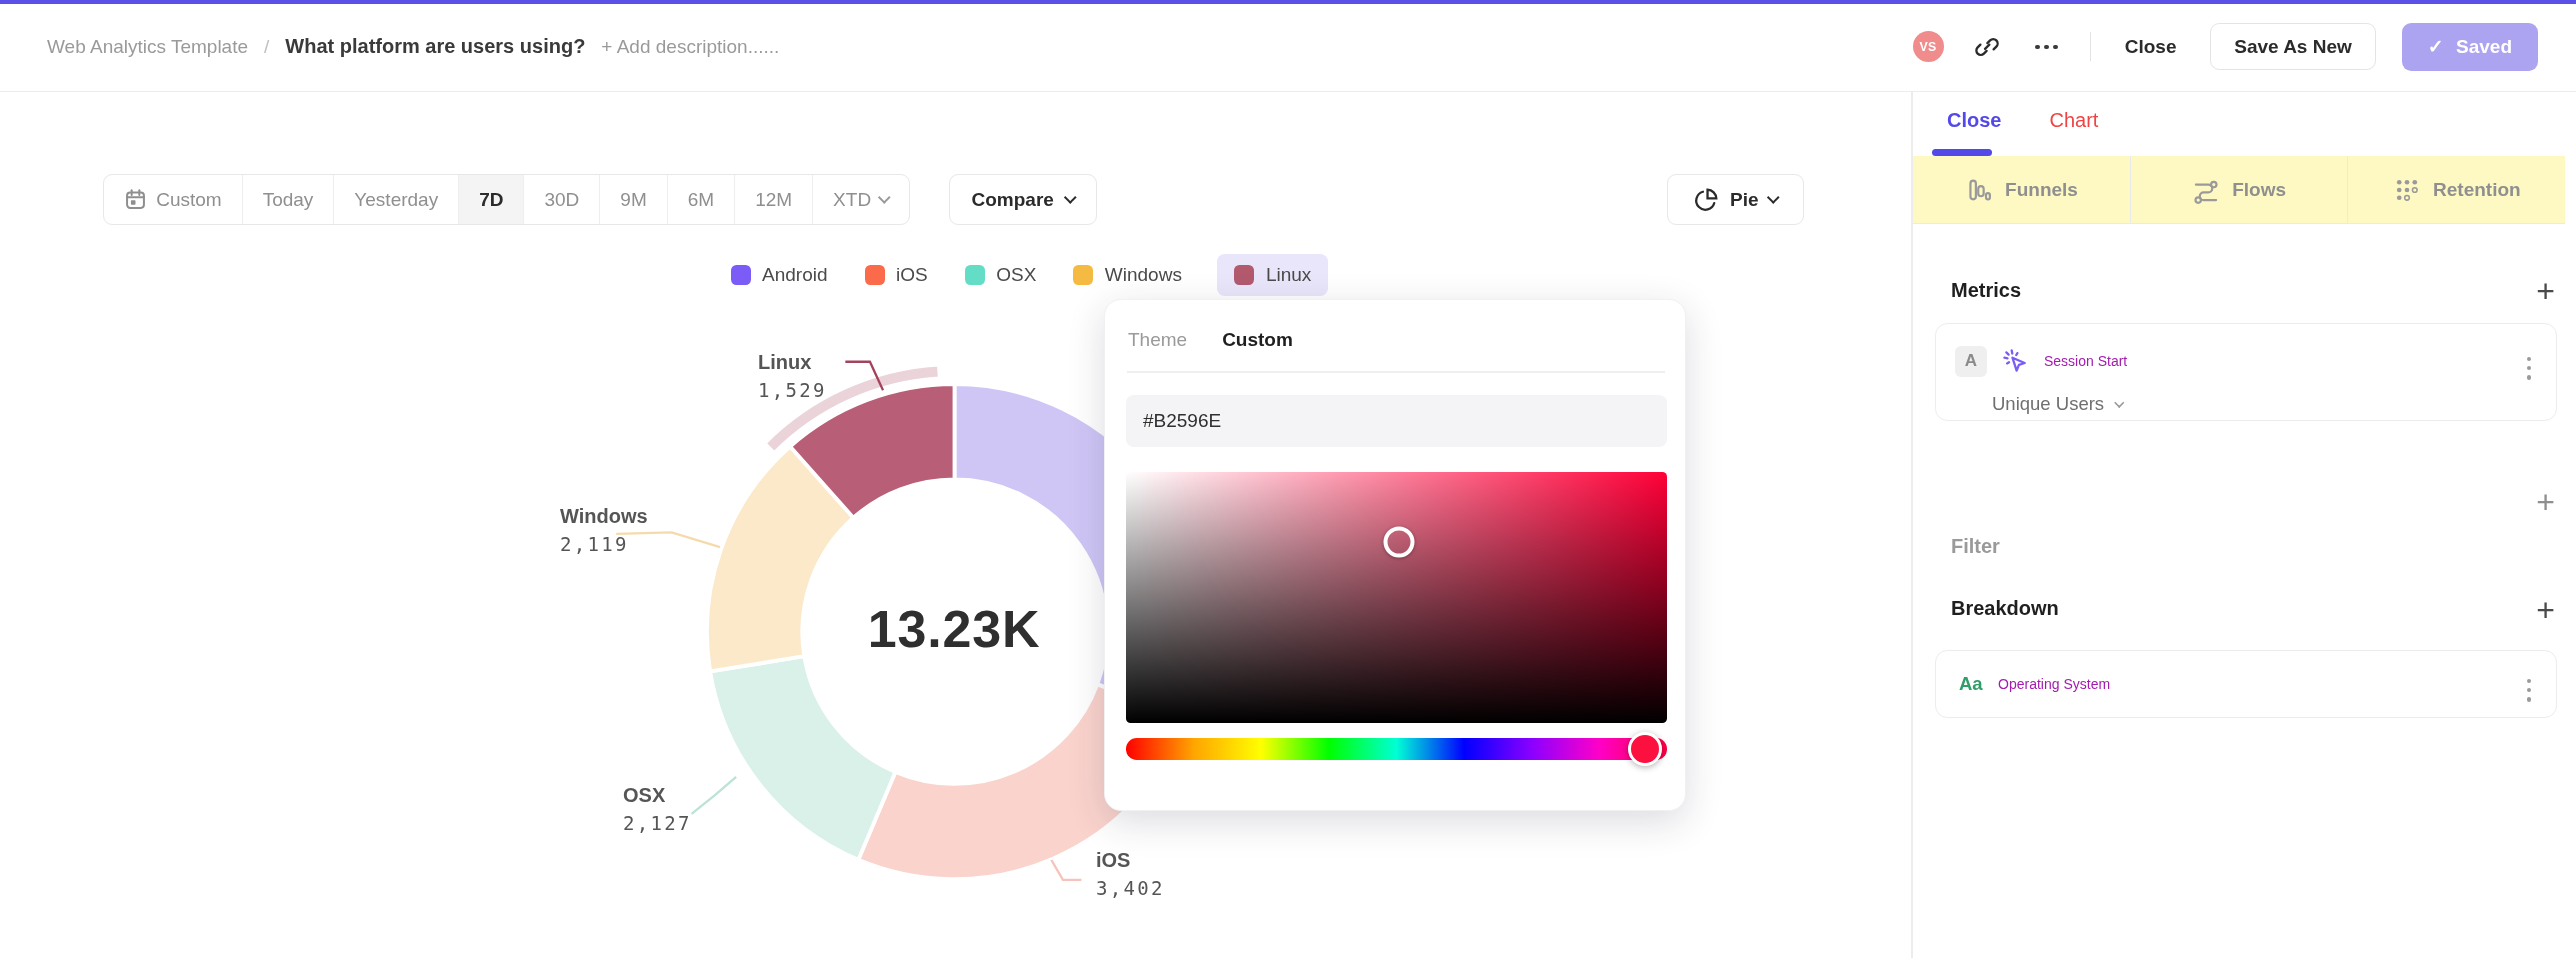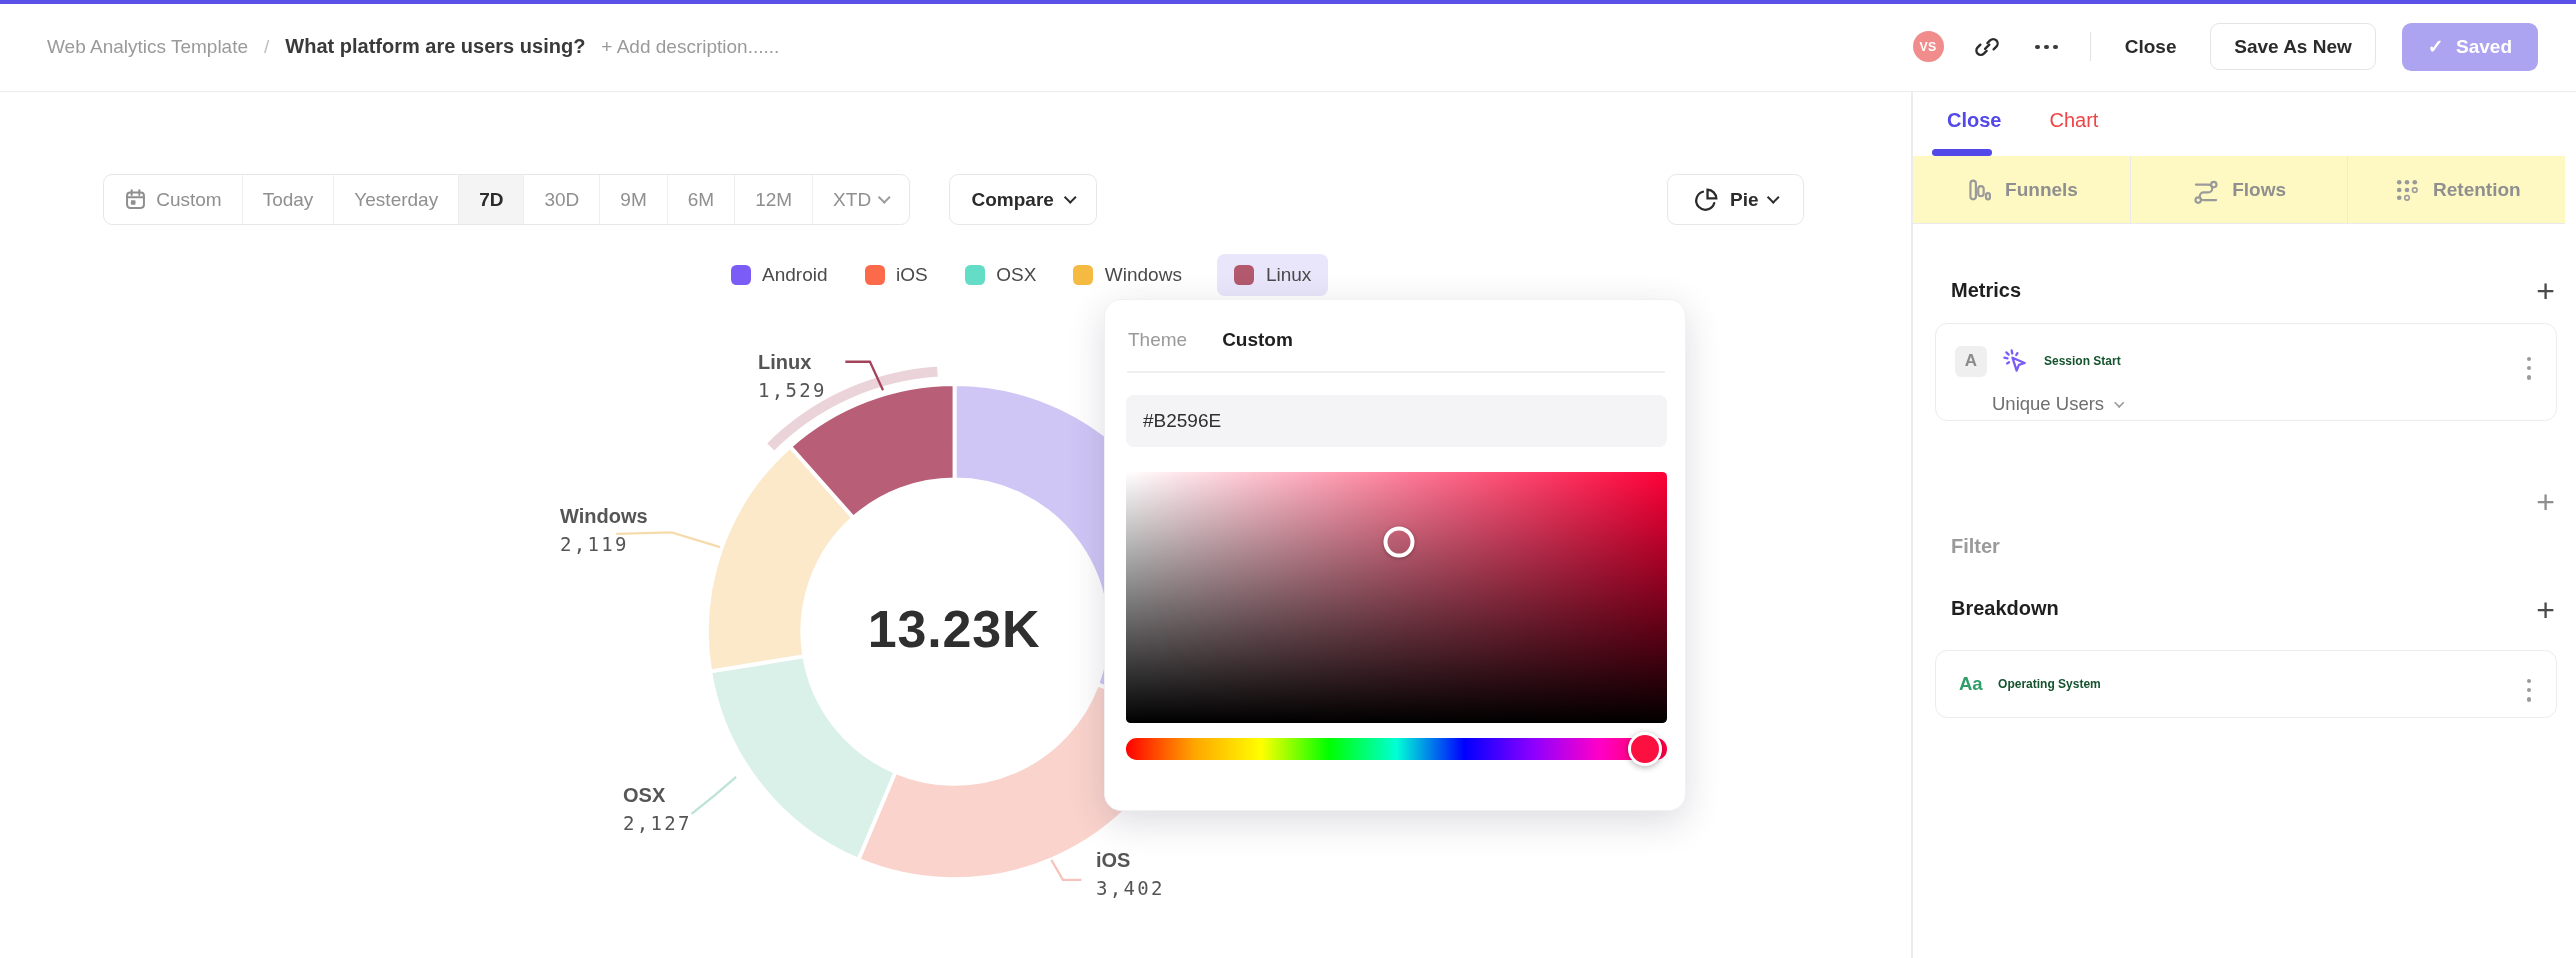--- a/index.html
+++ b/index.html
@@ -95,21 +95,21 @@
   .sec-head.dark { color:#1f1f1f; font-weight:700; }
   .sec-head.muted { color:#9a9a9a; font-weight:600;margin-top:46px; }
   .plus-btn { position:absolute; left:2530px; width:31px; height:31px; font-size:32px; font-weight:300;
     color:#4a4a4a; display:flex; align-items:center; justify-content:center; cursor:pointer; line-height:0; }
   .plus-btn.muted { color:#8f8f8f; }
   .side-card { position:absolute; left:1935px; width:622px; background:#fff; border:1.5px solid #ececec; border-radius:12.3px; }
   #metric-card { top:323px; height:98px; }
   #metric-row1 { position:absolute; left:19px; top:21.5px; display:flex; align-items:center; gap:14px; }
   #metric-badge { width:32px; height:31px; background:#EFEFF0; border-radius:6.2px; color:#8a8a8a;
     font-size:17px; font-weight:700; display:flex; align-items:center; justify-content:center; }
-  .metric-label { font-size:12px; font-weight:700; color:#14532d; }
+  .metric-label { font-size:14px; font-weight:400; color:#a21caf; }
   #metric-agg { position:absolute; left:56px; top:69px; display:flex; align-items:center; gap:10.8px;
     font-size:18.5px; color:#6f6f6f; cursor:pointer; }
   .kebab { position:absolute; right:20px; display:flex; flex-direction:column; gap:4.6px; cursor:pointer;
     padding:4.6px; }
   .kebab i { width:4.6px; height:4.6px; border-radius:50%; background:#9a9a9a; }
   #breakdown-card { top:650px; height:68px; }
   #breakdown-row { position:absolute; left:23px; top:0; height:65px; display:flex; align-items:center; gap:15.4px; }
   #aa-badge { font-size:18.5px; font-weight:700; color:#2F9E68; }
 </style>
 </head>

